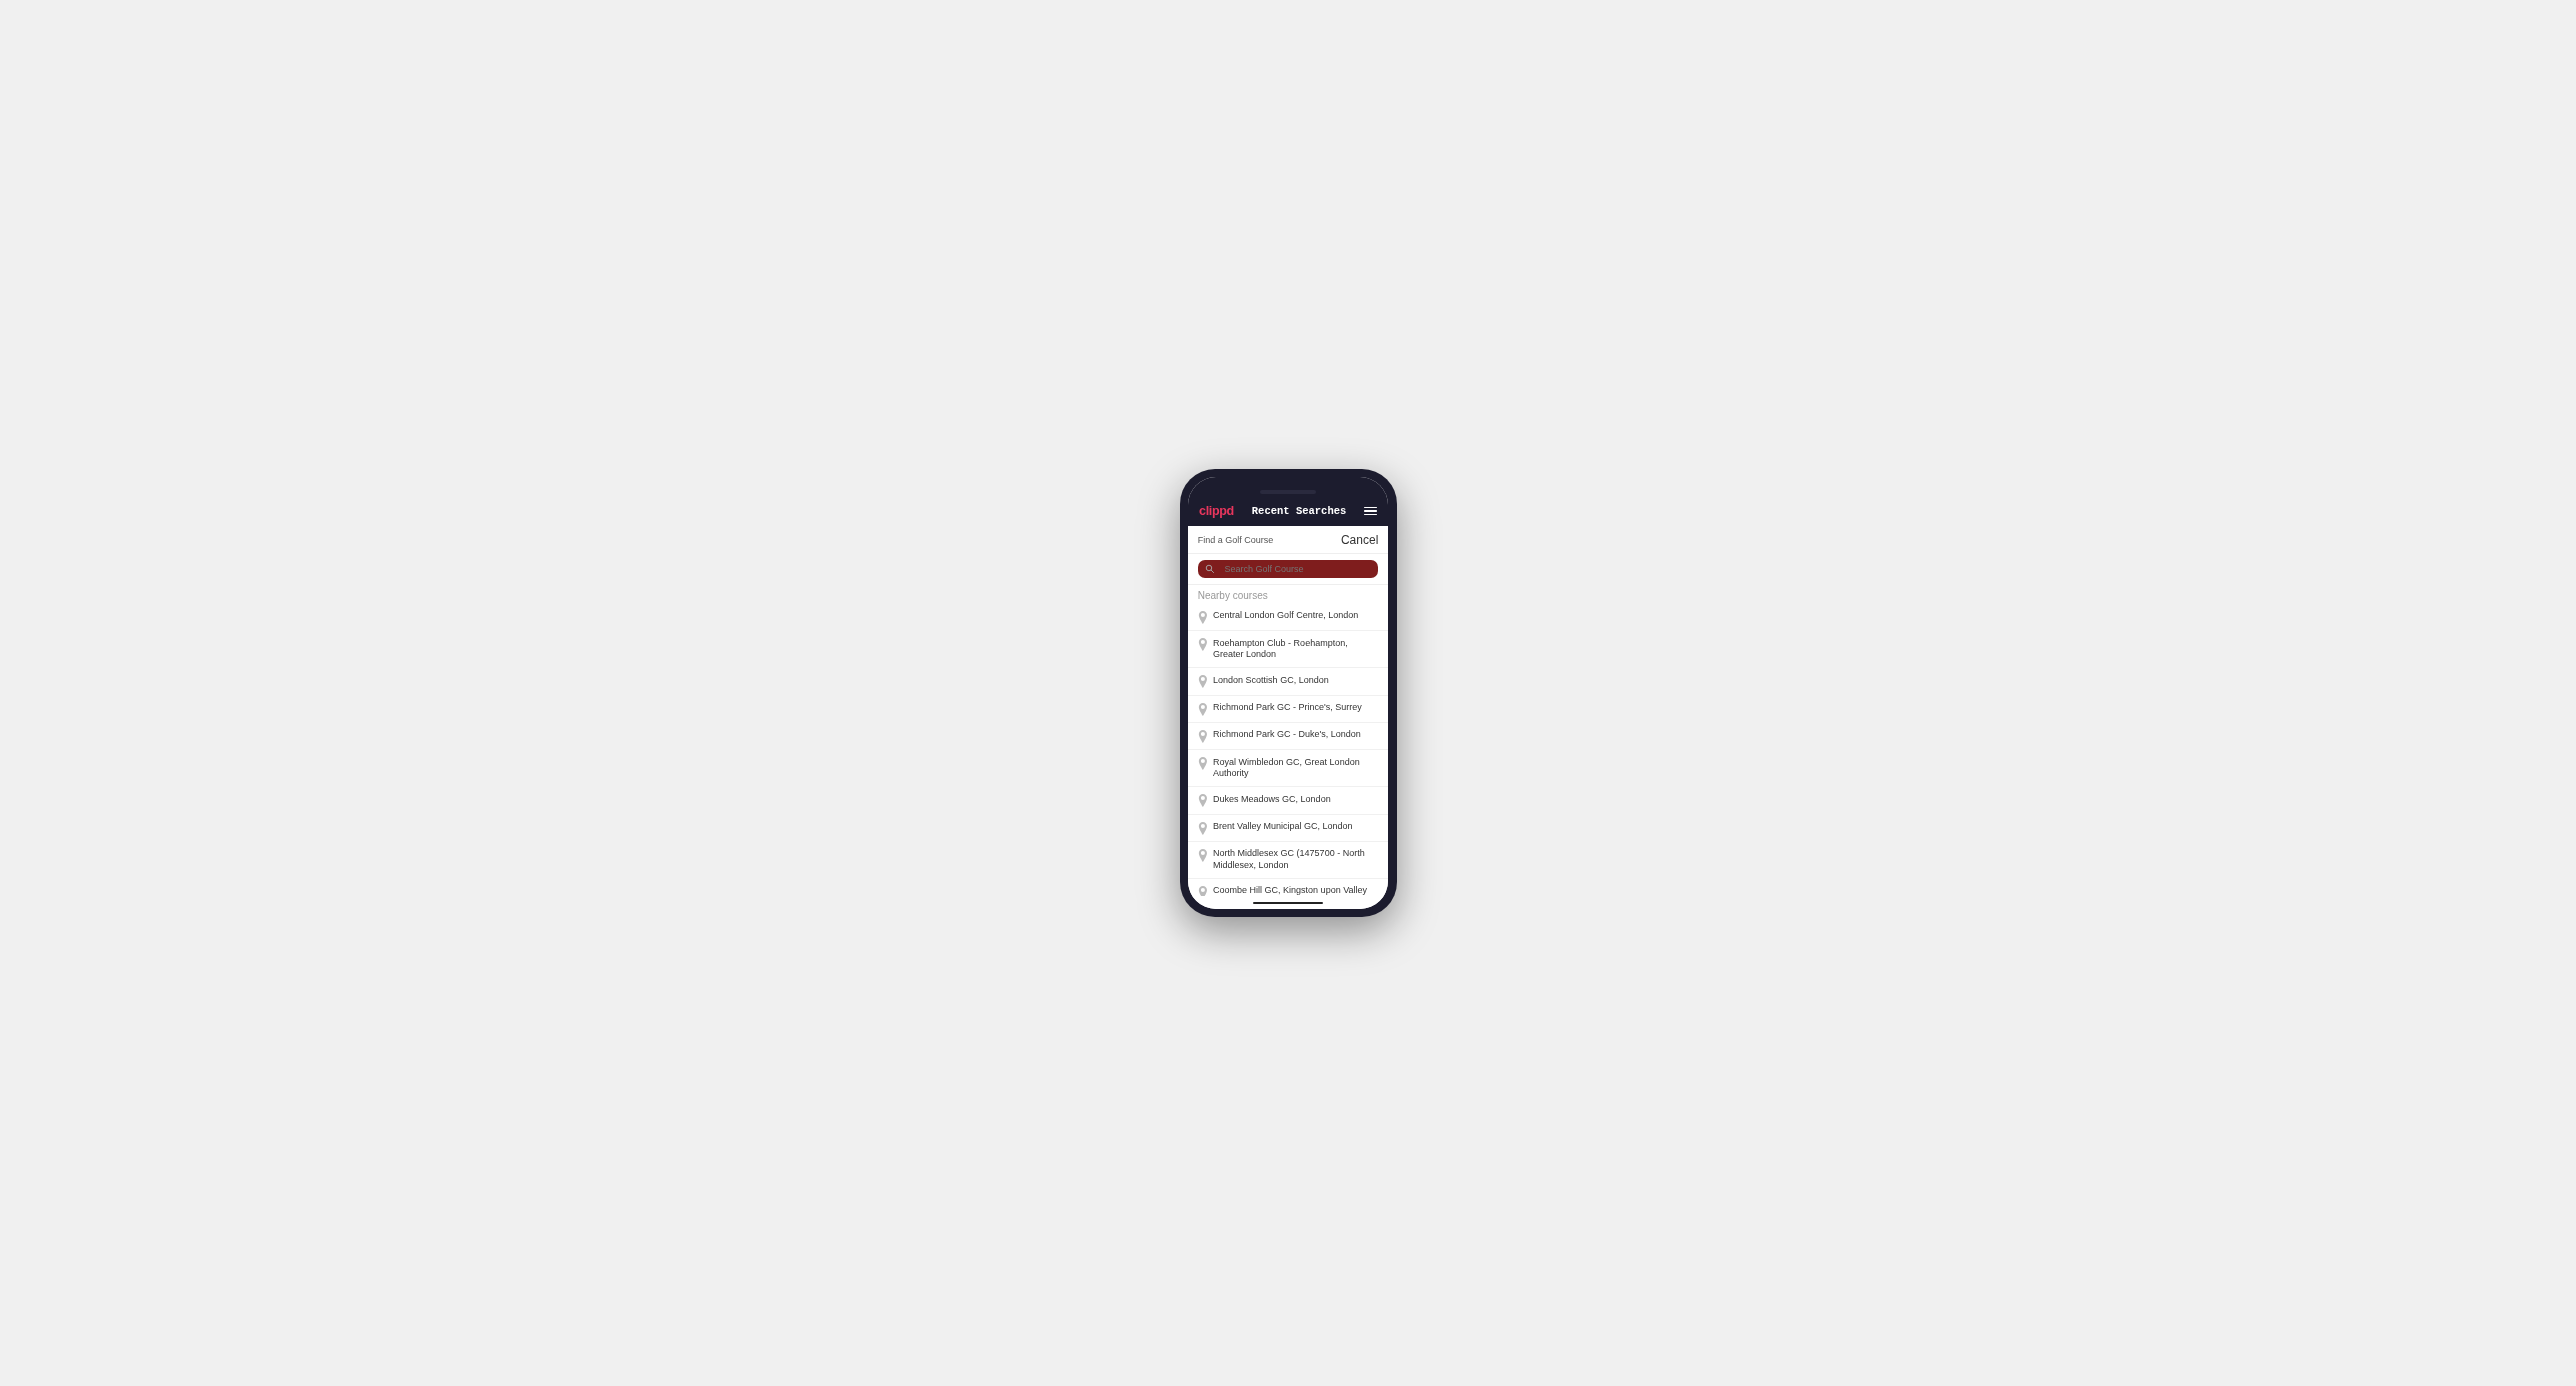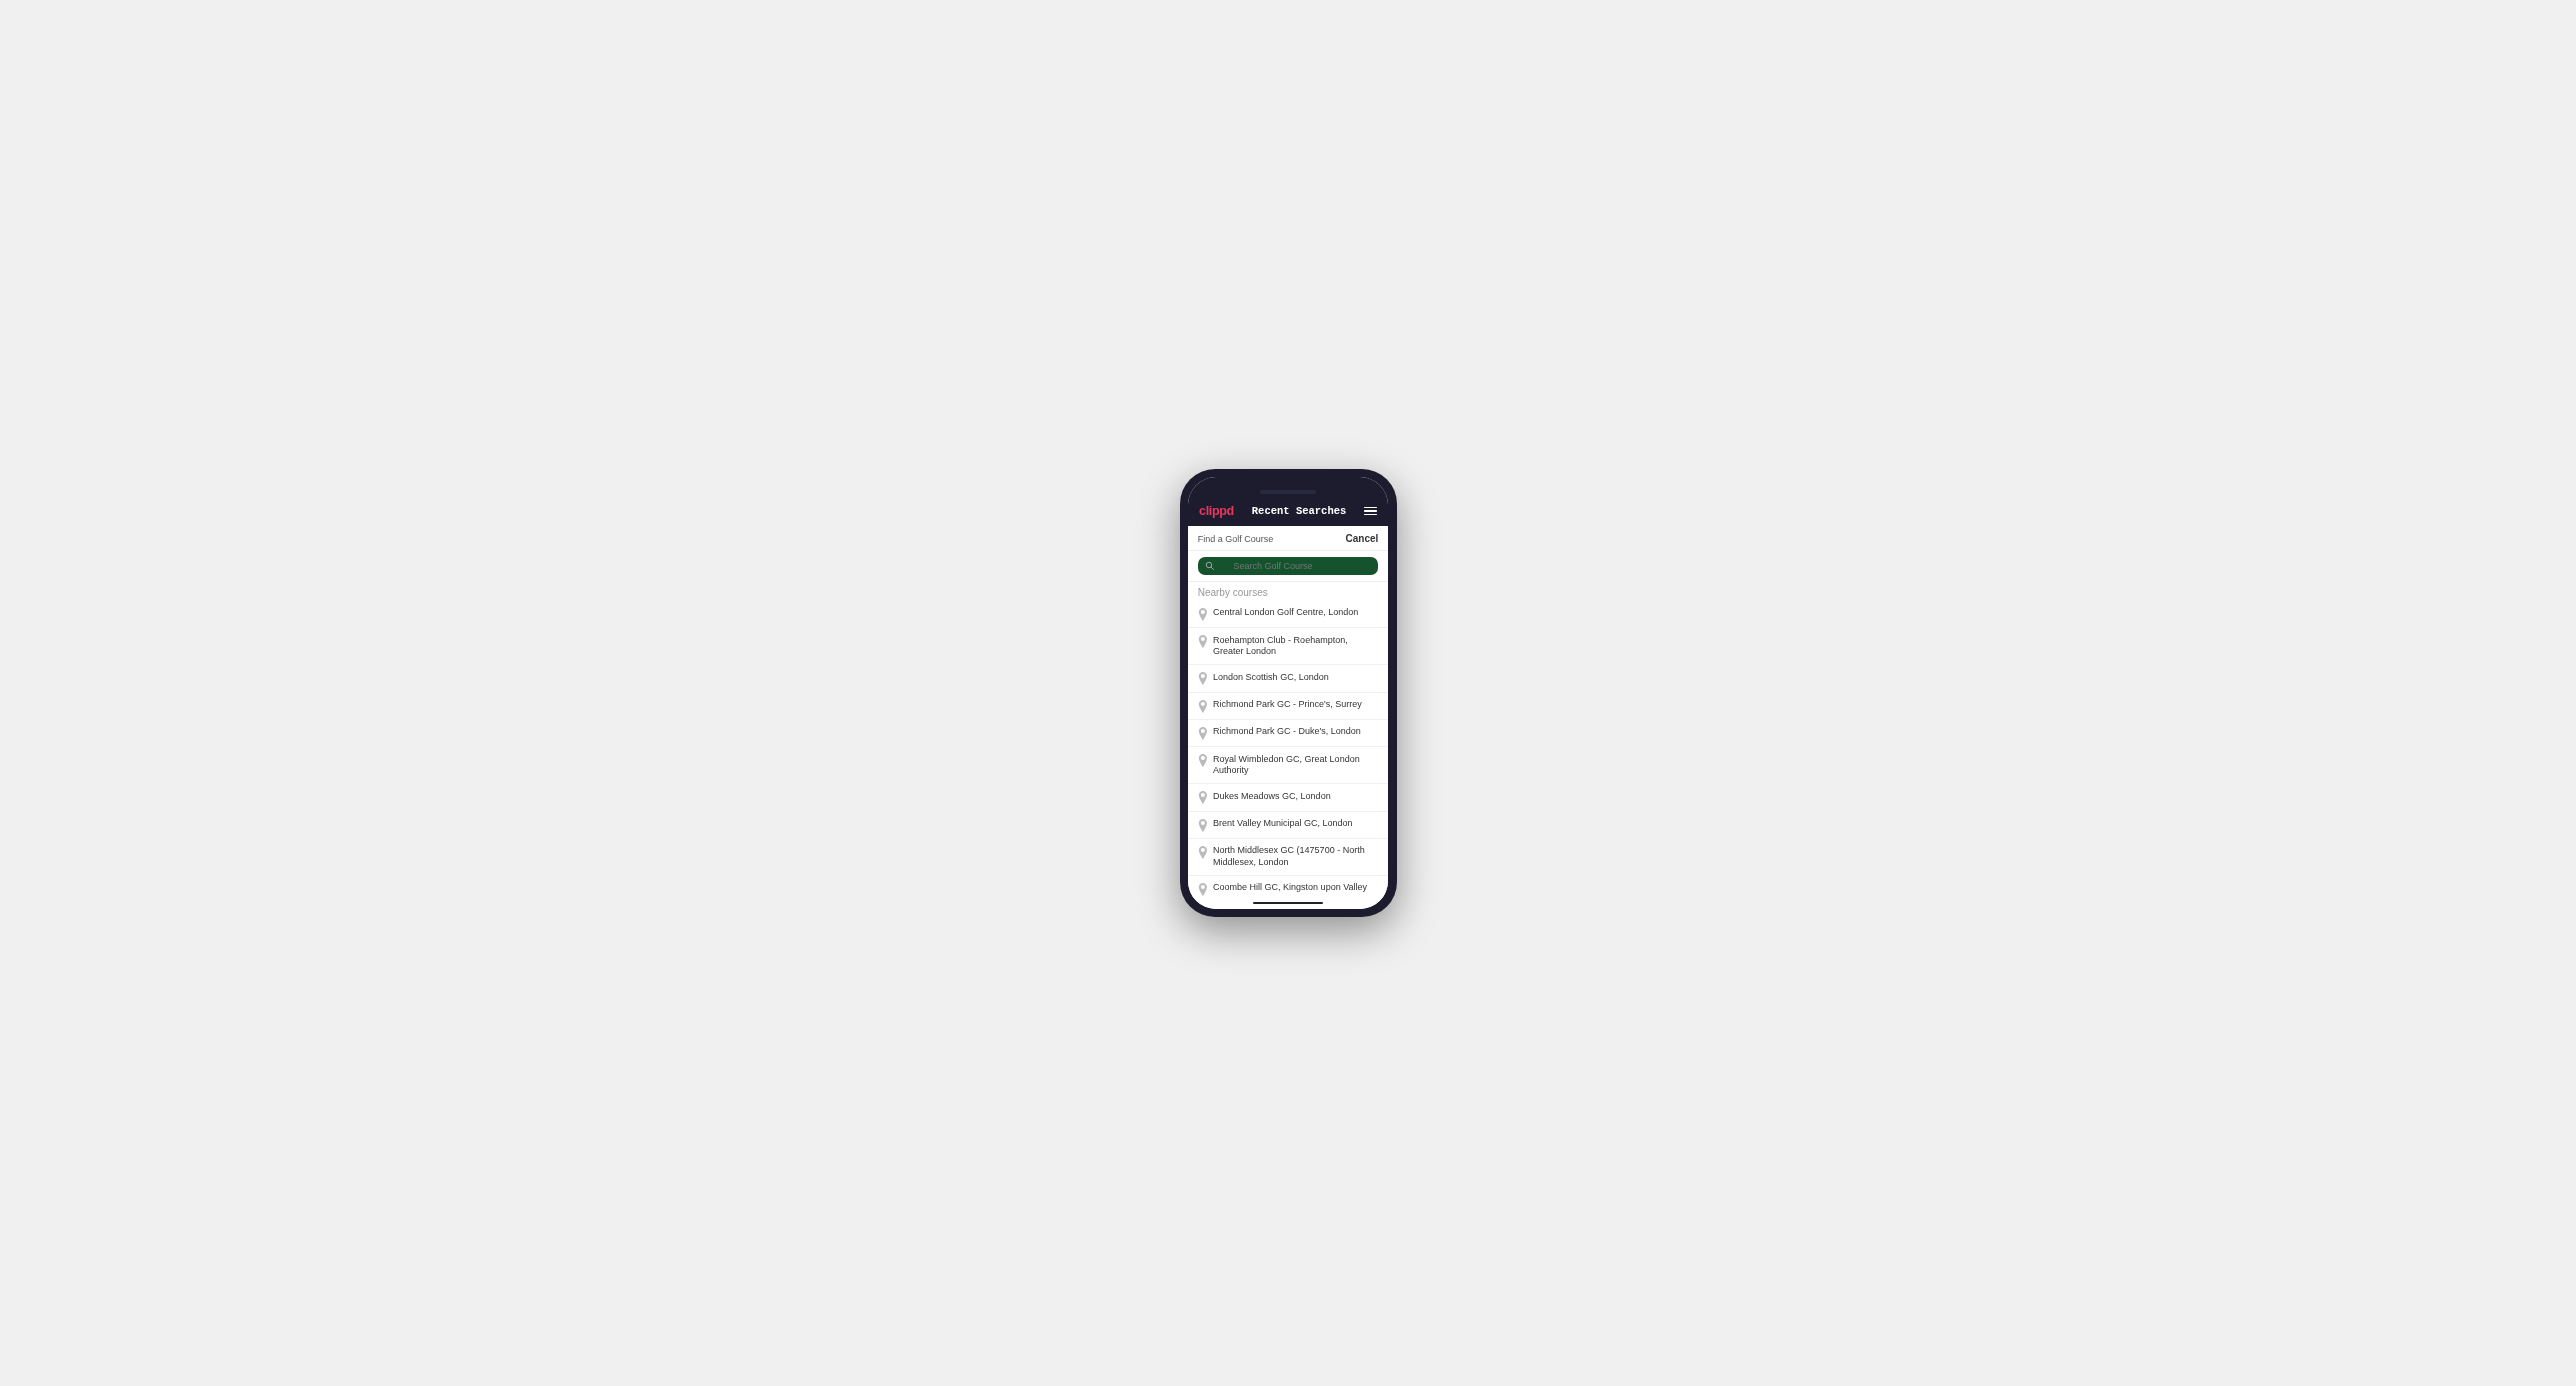--- a/index.html
+++ b/index.html
@@ -93,37 +93,37 @@
       align-items: center;
       justify-content: space-between;
       padding: 7px 9.8px 5.6px;
       border-bottom: 0.7px solid #eee;
     }
     .find-bar-label {
       font-size: 9px;
       color: #555;
     }
     .cancel-btn {
-      font-size: 10px;
+      font-size: 12px;
       color: #333;
-      font-weight: 700;
+      font-weight: 400;
       cursor: pointer;
     }
     
     .search-container {
       padding: 5.6px 9.8px;
       border-bottom: 0.7px solid #eee;
     }
     .search-input-wrapper {
       display: flex;
       align-items: center;
-      background: #14532d;
+      background: #7f1d1d;
       border-radius: 7px;
       padding: 4.2px 7px;
-      gap: 19px;
+      gap: 10px;
     }
     .search-icon-svg {
       width: 9.8px;
       height: 9.8px;
       color: #aaa;
       flex-shrink: 0;
     }
     .search-input {
       border: none;
       background: transparent;

